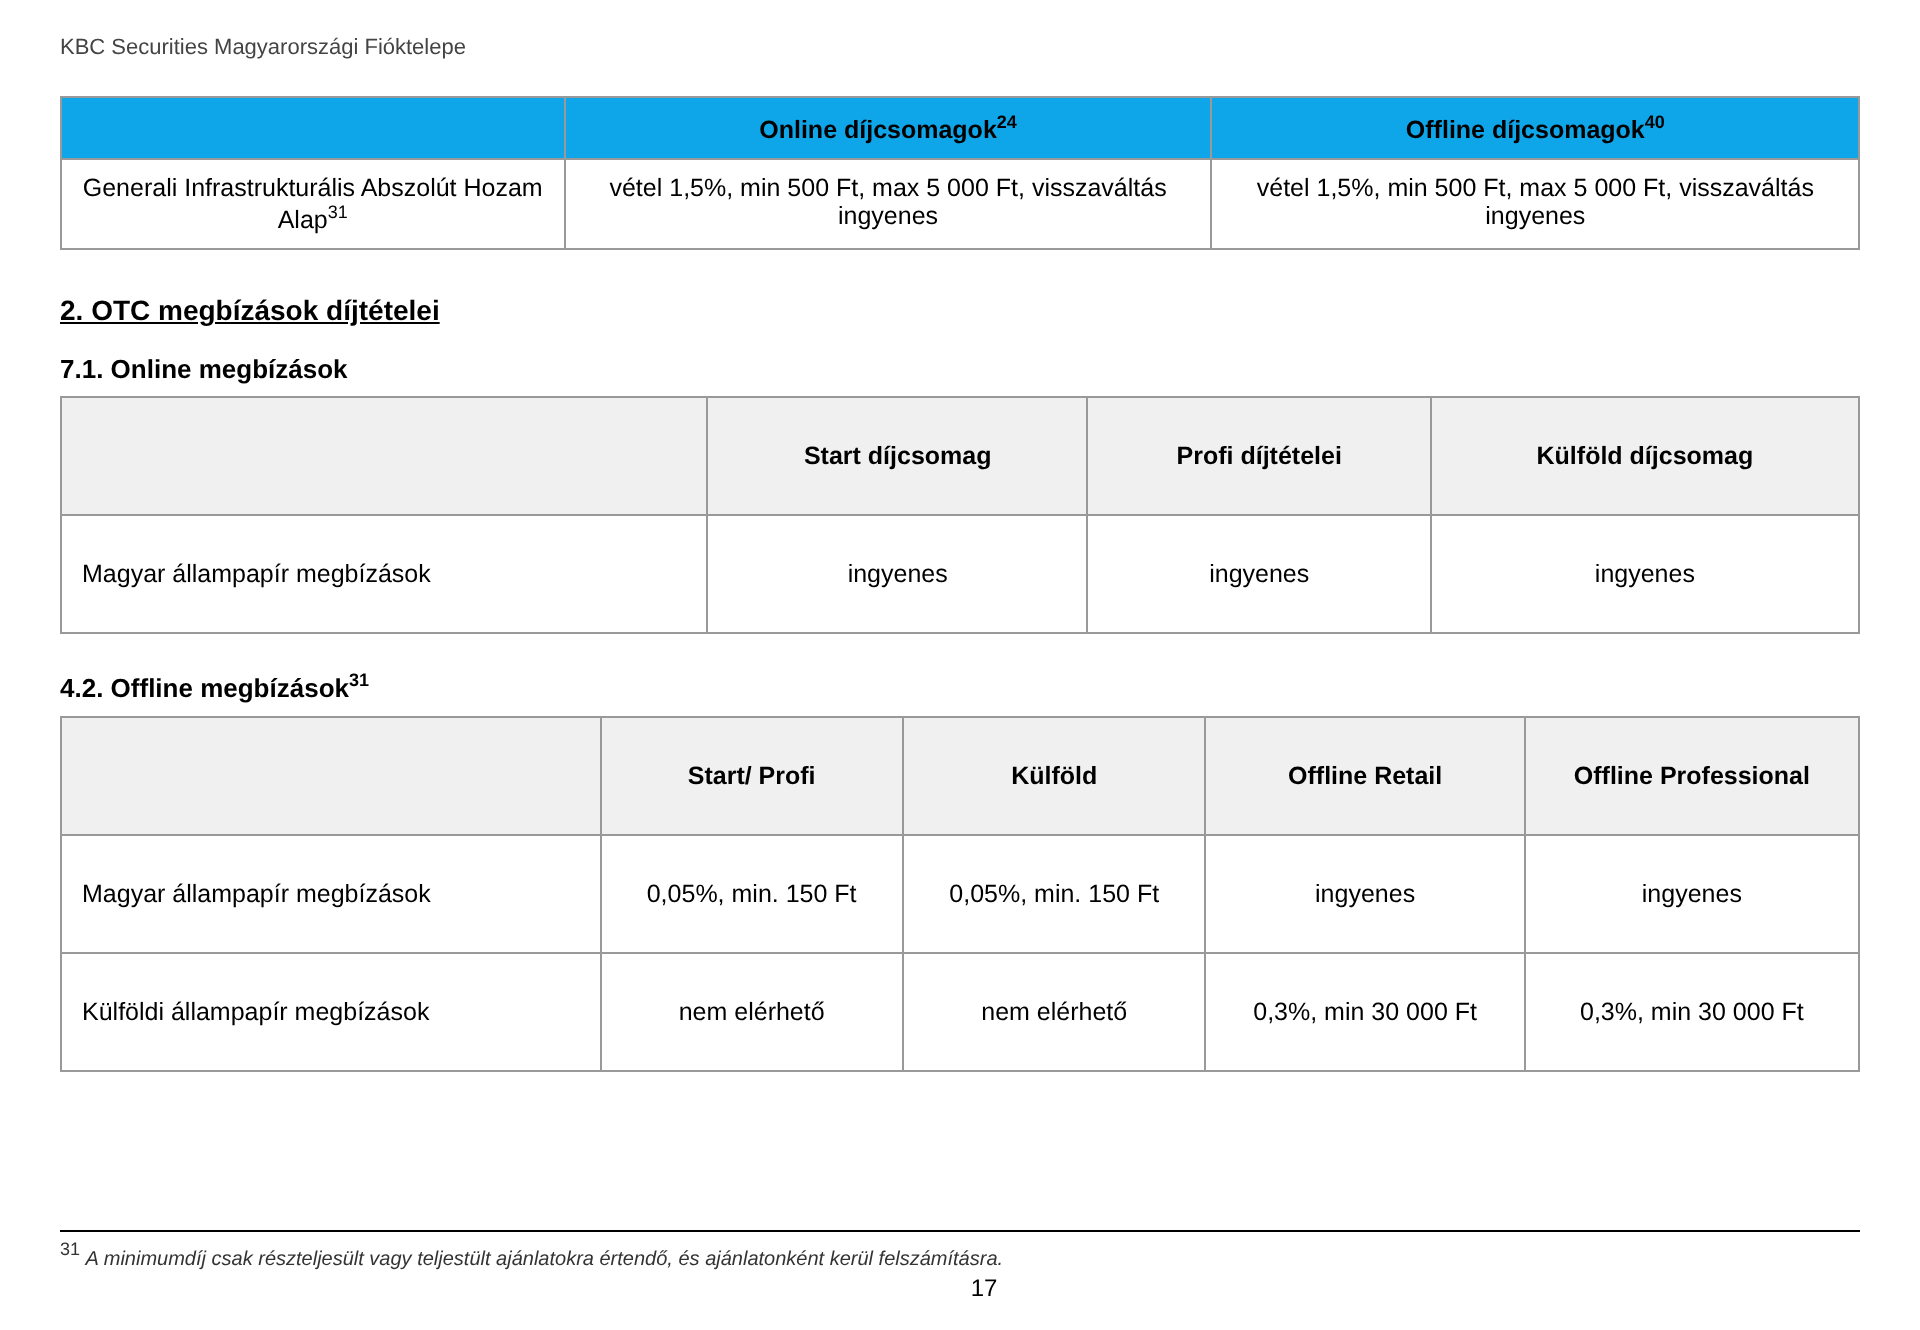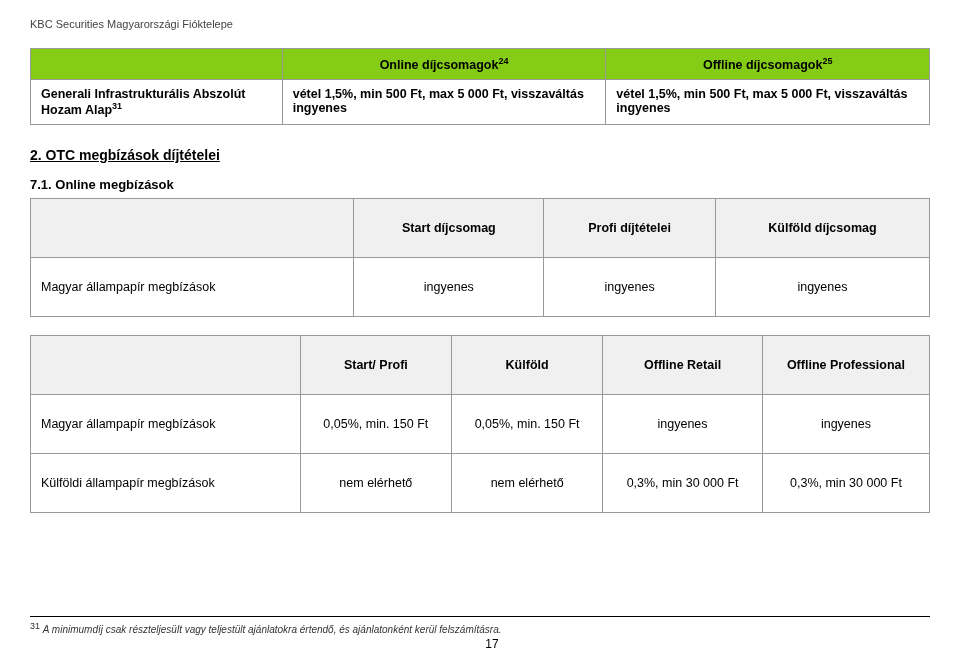--- a/index.html
+++ b/index.html
@@ -52,26 +52,25 @@
     
     .top-table {
       width: 100%;
       border-collapse: collapse;
       margin-bottom: 22px;
       font-size: 12.5px;
     }
     .top-table th, .top-table td {
       border: 1px solid #999;
       padding: 7px 10px;
-      text-align: left;
+      text-align: center;
       vertical-align: top;
-      font-weight: bold;
     }
     .top-table th {
-      background: #84cc16;
+      background: #0ea5e9;
       font-weight: bold;
       text-align: center;
     }
     .top-table .col-fund {
       width: 28%;
     }
     .top-table .col-online {
       width: 36%;
     }
     .top-table .col-offline {
@@ -166,21 +165,21 @@
   </div>
 
   <table class="top-table">
     <thead>
       <tr>
         <th class="col-fund"></th>
         <th class="col-online">
           <span>Online díjcsomagok</span><sup>24</sup>
         </th>
         <th class="col-offline">
-          <span>Offline díjcsomagok</span><sup>25</sup>
+          <span>Offline díjcsomagok</span><sup>40</sup>
         </th>
       </tr>
     </thead>
     <tbody>
       <tr>
         <td>
           <span>Generali Infrastrukturális Abszolút Hozam Alap</span><sup>31</sup>
         </td>
         <td>vétel 1,5%, min 500 Ft, max 5 000 Ft, visszaváltás ingyenes</td>
         <td>vétel 1,5%, min 500 Ft, max 5 000 Ft, visszaváltás ingyenes</td>
@@ -206,20 +205,23 @@
     <tbody>
       <tr>
         <td>Magyar állampapír megbízások</td>
         <td>ingyenes</td>
         <td>ingyenes</td>
         <td>ingyenes</td>
       </tr>
     </tbody>
   </table>
 
+  <div class="subsection-heading">
+    <span>4.2.  Offline megbízások</span><sup>31</sup>
+  </div>
 
   <table class="data-table">
     <thead>
       <tr>
         <th class="offline-label-col"></th>
         <th>Start/ Profi</th>
         <th>Külföld</th>
         <th>Offline Retail</th>
         <th>Offline Professional</th>
       </tr>

